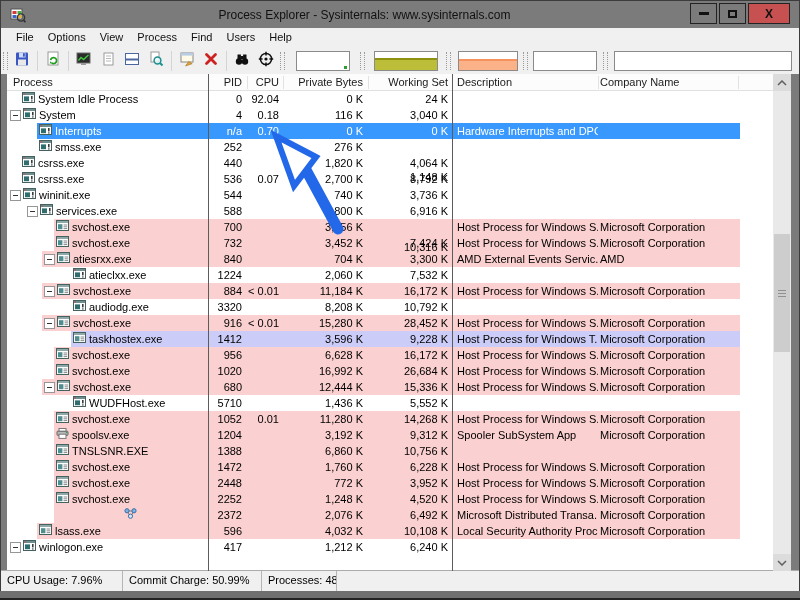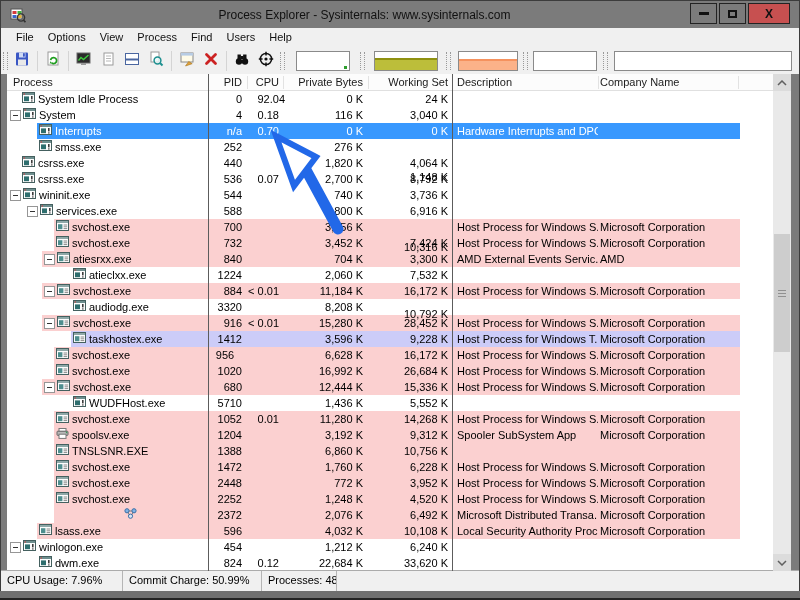--- a/index.html
+++ b/index.html
@@ -216,21 +216,21 @@
                   <rect x="0.5" y="0.5" width="12" height="10" fill="#fdfdfd" stroke="#44605f"></rect>
                   <rect x="1" y="1" width="11" height="2" fill="#6e8f8f"></rect>
                   <rect x="1.6" y="1.4" width="1.4" height="1.2" fill="#c44"></rect>
                   <rect x="2" y="4.4" width="5" height="4.8" fill="#2e6e6e"></rect>
                   <rect x="9" y="4" width="1.6" height="3.4" fill="#3c3c3c"></rect>
                   <rect x="9" y="8.4" width="1.6" height="1.1" fill="#3c3c3c"></rect>
                 </svg></span>
               <span class="ptext">System Idle Process</span>
             </div>
             <div class="cell num" style="left: 201px; width: 39px; text-align: right; padding: 0px 5px 0px 0px;">0</div>
-            <div class="cell num" style="left: 246px; width: 36px; text-align: right; padding: 0px 4px 0px 0px;">92.04</div>
+            <div class="cell num" style="left: 240px; width: 36px; text-align: right; padding: 0px 4px 0px 0px;">92.04</div>
             <div class="cell num" style="left: 276px; width: 85px; text-align: right; padding: 0px 5px 0px 0px;">0 K</div>
             <div class="cell num" style="left: 361px; width: 84px; text-align: right; padding: 0px 4px 0px 0px;">24 K</div>
             <div class="cell" style="left: 448px; width: 143px; text-align: left; padding: 0px 0px 0px 2px;"></div>
             <div class="cell" style="left: 593px; width: 138px; text-align: left; padding: 0px;"></div>
           </div>
           <div class="prow">
             <div class="cell pcell" style="left: 3px; width: 198px;">
               <div class="expander"></div>
               <span class="picon"><svg width="13" height="11" viewBox="0 0 13 11">
                   <rect x="0.5" y="0.5" width="12" height="10" fill="#fdfdfd" stroke="#44605f"></rect>
@@ -475,21 +475,21 @@
                   <rect x="1.6" y="1.4" width="1.4" height="1.2" fill="#c44"></rect>
                   <rect x="2" y="4.4" width="5" height="4.8" fill="#2e6e6e"></rect>
                   <rect x="9" y="4" width="1.6" height="3.4" fill="#3c3c3c"></rect>
                   <rect x="9" y="8.4" width="1.6" height="1.1" fill="#3c3c3c"></rect>
                 </svg></span>
               <span class="ptext">audiodg.exe</span>
             </div>
             <div class="cell num" style="left: 201px; width: 39px; text-align: right; padding: 0px 5px 0px 0px;">3320</div>
             <div class="cell num" style="left: 240px; width: 36px; text-align: right; padding: 0px 4px 0px 0px;"></div>
             <div class="cell num" style="left: 276px; width: 85px; text-align: right; padding: 0px 5px 0px 0px;">8,208 K</div>
-            <div class="cell num" style="left: 361px; width: 84px; text-align: right; padding: 0px 4px 0px 0px; margin-top: 7px;">10,792 K</div>
+            <div class="cell num" style="left: 361px; width: 84px; text-align: right; padding: 0px 4px 0px 0px;">10,792 K</div>
             <div class="cell" style="left: 448px; width: 143px; text-align: left; padding: 0px 0px 0px 2px;"></div>
             <div class="cell" style="left: 593px; width: 138px; text-align: left; padding: 0px;"></div>
           </div>
           <div class="prow">
             <div class="rowbg" style="left: 35px; width: 698px; background: rgb(251, 208, 208);"></div>
             <div class="cell pcell" style="left: 37px; width: 164px;">
               <div class="expander"></div>
               <span class="picon"><svg width="13" height="11" viewBox="0 0 13 11">
                   <rect x="0.5" y="0.5" width="12" height="10" fill="#fdfdfd" stroke="#44605f"></rect>
                   <rect x="1" y="1" width="11" height="2" fill="#8fa8a8"></rect>
@@ -533,21 +533,21 @@
               <span class="picon"><svg width="13" height="11" viewBox="0 0 13 11">
                   <rect x="0.5" y="0.5" width="12" height="10" fill="#fdfdfd" stroke="#44605f"></rect>
                   <rect x="1" y="1" width="11" height="2" fill="#8fa8a8"></rect>
                   <rect x="2" y="4.2" width="4.4" height="5" fill="#4e8e8e"></rect>
                   <line x1="7.6" y1="5" x2="11.2" y2="5" stroke="#8a8a8a"></line>
                   <line x1="7.6" y1="6.8" x2="11.2" y2="6.8" stroke="#8a8a8a"></line>
                   <line x1="7.6" y1="8.6" x2="11.2" y2="8.6" stroke="#8a8a8a"></line>
                 </svg></span>
               <span class="ptext">svchost.exe</span>
             </div>
-            <div class="cell num" style="left: 201px; width: 39px; text-align: center; padding: 0px 5px 0px 0px;">956</div>
+            <div class="cell num" style="left: 201px; width: 39px; text-align: right; padding: 0px 5px 0px 0px;">956</div>
             <div class="cell num" style="left: 240px; width: 36px; text-align: right; padding: 0px 4px 0px 0px;"></div>
             <div class="cell num" style="left: 276px; width: 85px; text-align: right; padding: 0px 5px 0px 0px;">6,628 K</div>
             <div class="cell num" style="left: 361px; width: 84px; text-align: right; padding: 0px 4px 0px 0px;">16,172 K</div>
             <div class="cell" style="left: 448px; width: 143px; text-align: left; padding: 0px 0px 0px 2px;">Host Process for Windows S...</div>
             <div class="cell" style="left: 593px; width: 138px; text-align: left; padding: 0px;">Microsoft Corporation</div>
           </div>
           <div class="prow">
             <div class="rowbg" style="left: 47px; width: 686px; background: rgb(251, 208, 208);"></div>
             <div class="cell pcell" style="left: 49px; width: 152px;">
               <span class="picon"><svg width="13" height="11" viewBox="0 0 13 11">
@@ -771,43 +771,24 @@
               <span class="picon"><svg width="13" height="11" viewBox="0 0 13 11">
                   <rect x="0.5" y="0.5" width="12" height="10" fill="#fdfdfd" stroke="#44605f"></rect>
                   <rect x="1" y="1" width="11" height="2" fill="#6e8f8f"></rect>
                   <rect x="1.6" y="1.4" width="1.4" height="1.2" fill="#c44"></rect>
                   <rect x="2" y="4.4" width="5" height="4.8" fill="#2e6e6e"></rect>
                   <rect x="9" y="4" width="1.6" height="3.4" fill="#3c3c3c"></rect>
                   <rect x="9" y="8.4" width="1.6" height="1.1" fill="#3c3c3c"></rect>
                 </svg></span>
               <span class="ptext">winlogon.exe</span>
             </div>
-            <div class="cell num" style="left: 201px; width: 39px; text-align: right; padding: 0px 5px 0px 0px;">454</div>
+            <div class="cell num" style="left: 201px; width: 39px; text-align: right; padding: 0px 5px 0px 0px;">417</div>
             <div class="cell num" style="left: 240px; width: 36px; text-align: right; padding: 0px 4px 0px 0px;"></div>
             <div class="cell num" style="left: 276px; width: 85px; text-align: right; padding: 0px 5px 0px 0px;">1,212 K</div>
             <div class="cell num" style="left: 361px; width: 84px; text-align: right; padding: 0px 4px 0px 0px;">6,240 K</div>
-            <div class="cell" style="left: 448px; width: 143px; text-align: left; padding: 0px 0px 0px 2px;"></div>
-            <div class="cell" style="left: 593px; width: 138px; text-align: left; padding: 0px;"></div>
-          </div>
-          <div class="prow">
-            <div class="cell pcell" style="left: 32px; width: 169px;">
-              <span class="picon"><svg width="13" height="11" viewBox="0 0 13 11">
-                  <rect x="0.5" y="0.5" width="12" height="10" fill="#fdfdfd" stroke="#44605f"></rect>
-                  <rect x="1" y="1" width="11" height="2" fill="#6e8f8f"></rect>
-                  <rect x="1.6" y="1.4" width="1.4" height="1.2" fill="#c44"></rect>
-                  <rect x="2" y="4.4" width="5" height="4.8" fill="#2e6e6e"></rect>
-                  <rect x="9" y="4" width="1.6" height="3.4" fill="#3c3c3c"></rect>
-                  <rect x="9" y="8.4" width="1.6" height="1.1" fill="#3c3c3c"></rect>
-                </svg></span>
-              <span class="ptext">dwm.exe</span>
-            </div>
-            <div class="cell num" style="left: 201px; width: 39px; text-align: right; padding: 0px 5px 0px 0px;">824</div>
-            <div class="cell num" style="left: 240px; width: 36px; text-align: right; padding: 0px 4px 0px 0px;">0.12</div>
-            <div class="cell num" style="left: 276px; width: 85px; text-align: right; padding: 0px 5px 0px 0px;">22,684 K</div>
-            <div class="cell num" style="left: 361px; width: 84px; text-align: right; padding: 0px 4px 0px 0px;">33,620 K</div>
             <div class="cell" style="left: 448px; width: 143px; text-align: left; padding: 0px 0px 0px 2px;"></div>
             <div class="cell" style="left: 593px; width: 138px; text-align: left; padding: 0px;"></div>
           </div>
         </div>
       <div class="gridline" style="left:201px"></div>
       <div class="gridline" style="left:445px"></div>
       <div class="vscroll">
         <div class="sbtn" style="top:0">
           <svg width="10" height="6" viewBox="0 0 10 6">
               <polyline points="1,5 5,1 9,5" fill="none" stroke="#606060" stroke-width="1.5"></polyline>

